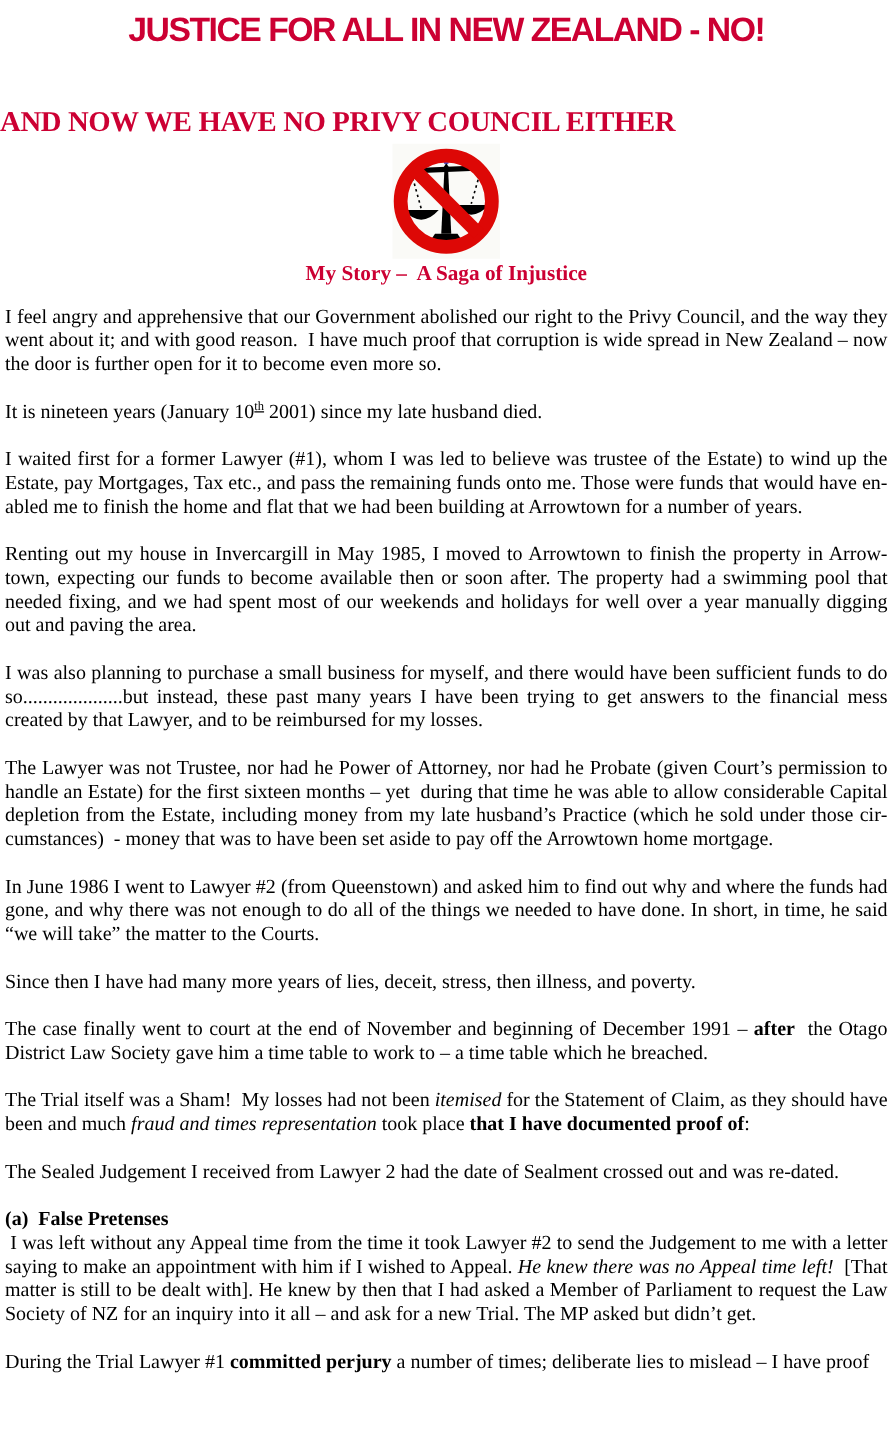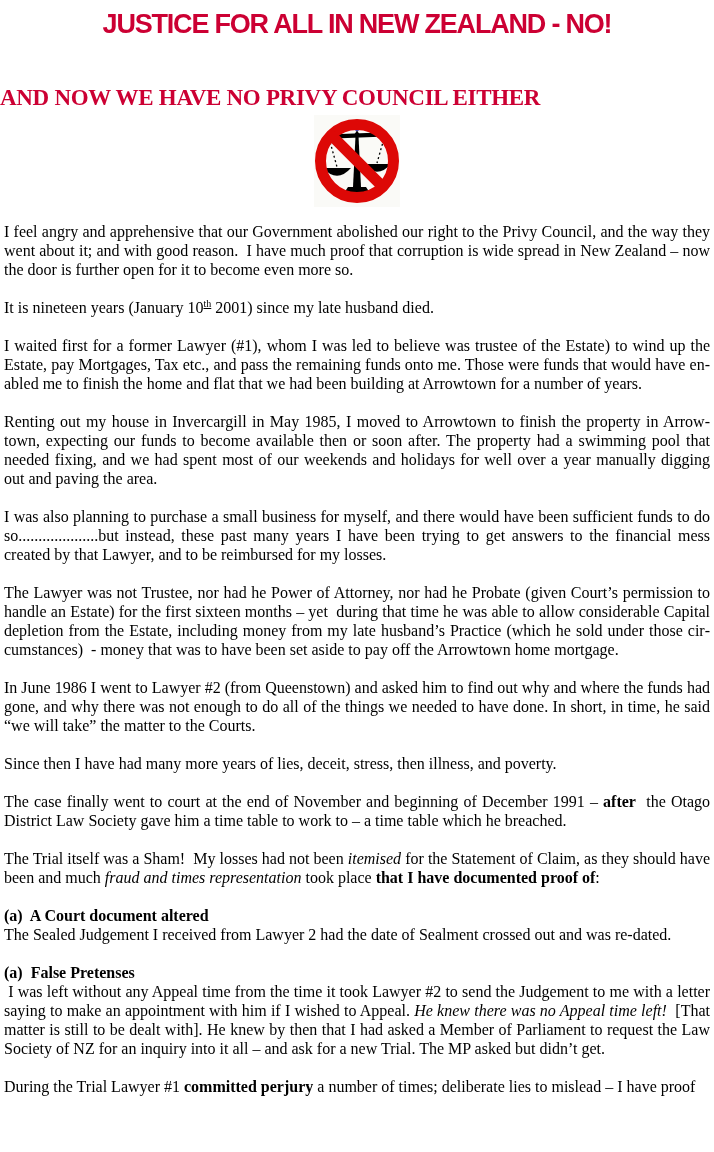--- a/index.html
+++ b/index.html
@@ -84,32 +84,32 @@
         <path d="M9,53 L37,53 Q23,68.5 9,53 Z"></path>
         <path d="M49,49 L77,49 Q63,64.5 49,49 Z"></path>
       </g>
       <g fill="none" stroke="var(--ring, #DD0806)">
         <circle cx="43" cy="46" r="36.5" stroke-width="11"></circle>
         <line x1="17.2" y1="20.2" x2="68.8" y2="71.8" stroke-width="11"></line>
       </g>
     </svg>
   </div>
 
+  <h3 class="story-caption">My Story –&nbsp; A Saga of Injustice</h3>
 
   <div class="article">
       <p><span>I feel angry and apprehensive that our Government abolished our right to the Privy Council, and the way they went about it; and with good reason.&nbsp; I have much proof that corruption is wide spread in New Zealand – now the door is further open for it to become even more so.</span></p>
       <p><span>It is nineteen years (January 10</span><sup>th</sup><span> 2001) since my late husband died.</span></p>
       <p><span>I waited first for a former Lawyer (#1), whom I was led to believe was trustee of the Estate) to wind up the Estate, pay Mortgages, Tax etc., and pass the remaining funds onto me. Those were funds that would have en­abled me to finish the home and flat that we had been building at Arrowtown for a number of years.</span></p>
       <p><span>Renting out my house in Invercargill in May 1985, I moved to Arrowtown to finish the property in Arrow­town, expecting our funds to become available then or soon after. The property had a swimming pool that needed fixing, and we had spent most of our weekends and holidays for well over a year manually digging out and paving the area.</span></p>
       <p><span>I was also planning to purchase a small business for myself, and there would have been sufficient funds to do so....................but instead, these past many years I have been trying to get answers to the financial mess created by that Lawyer, and to be reimbursed for my losses.</span></p>
       <p><span>The Lawyer was not Trustee, nor had he Power of Attorney, nor had he Probate (given Court’s permission to handle an Estate) for the first sixteen months – yet&nbsp; during that time he was able to allow considerable Capital depletion from the Estate, including money from my late husband’s Practice (which he sold under those cir­cumstances)&nbsp; - money that was to have been set aside to pay off the Arrowtown home mortgage.</span></p>
       <p><span>In June 1986 I went to Lawyer #2 (from Queenstown) and asked him to find out why and where the funds had gone, and why there was not enough to do all of the things we needed to have done. In short, in time, he said “we will take” the matter to the Courts.</span></p>
       <p><span>Since then I have had many more years of lies, deceit, stress, then illness, and poverty.</span></p>
       <p><span>The case finally went to court at the end of November and beginning of December 1991 – </span><span class="seg-b">after</span><span>&nbsp; the Otago District Law Society gave him a time table to work to – a time table which he breached.</span></p>
       <p><span>The Trial itself was a Sham!&nbsp; My losses had not been </span><span class="seg-i">itemised</span><span> for the Statement of Claim, as they should have been and much </span><span class="seg-i">fraud and times representation</span><span> took place </span><span class="seg-b">that I have documented proof of</span><span>:</span></p>
-      <p class="tight"><span class="seg-b">(a)&nbsp; A Court document altered</span></p>
       <p><span>The Sealed Judgement I received from Lawyer 2 had the date of Sealment crossed out and was re-dated.</span></p>
       <p class="tight"><span class="seg-b">(a)&nbsp; False Pretenses</span></p>
       <p><span>&nbsp;I was left without any Appeal time from the time it took Lawyer #2 to send the Judgement to me with a letter saying to make an appointment with him if I wished to Appeal. </span><span class="seg-i">He knew there was no Appeal time left!</span><span>&nbsp; [That matter is still to be dealt with]. He knew by then that I had asked a Member of Parliament to request the Law Society of NZ for an inquiry into it all – and ask for a new Trial. The MP asked but didn’t get.</span></p>
       <p><span>During the Trial Lawyer #1 </span><span class="seg-b">committed perjury</span><span> a number of times; deliberate lies to mislead – I have proof</span></p>
     </div>
 
 </div>
 
 </body></html>

